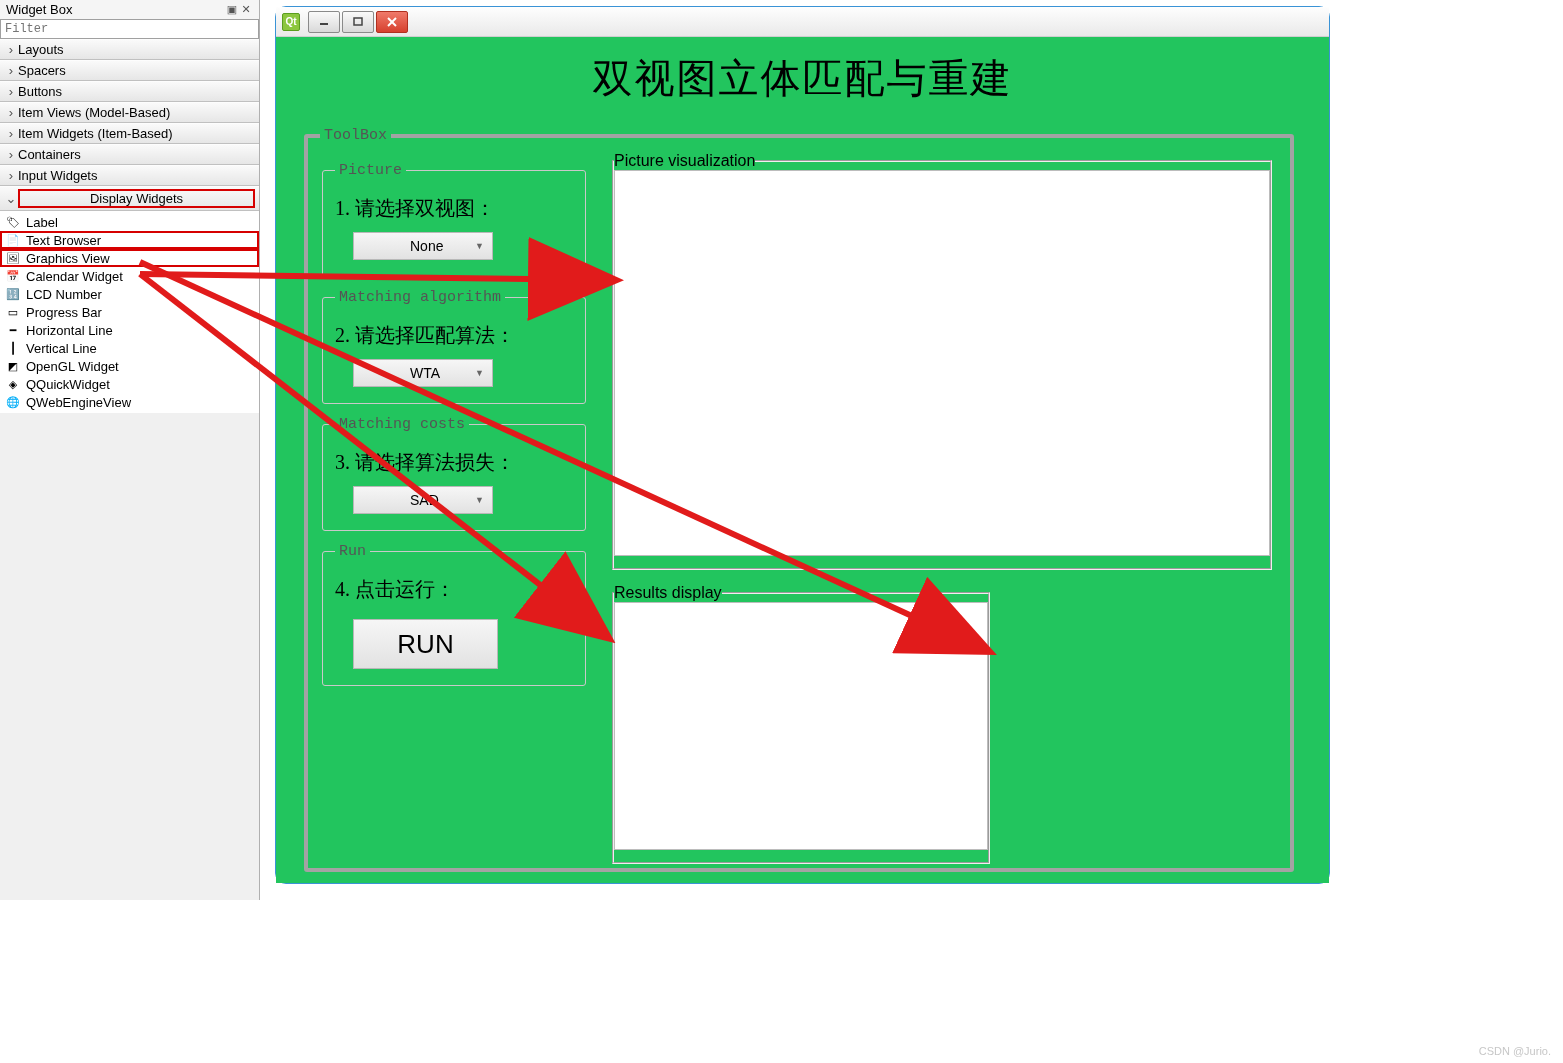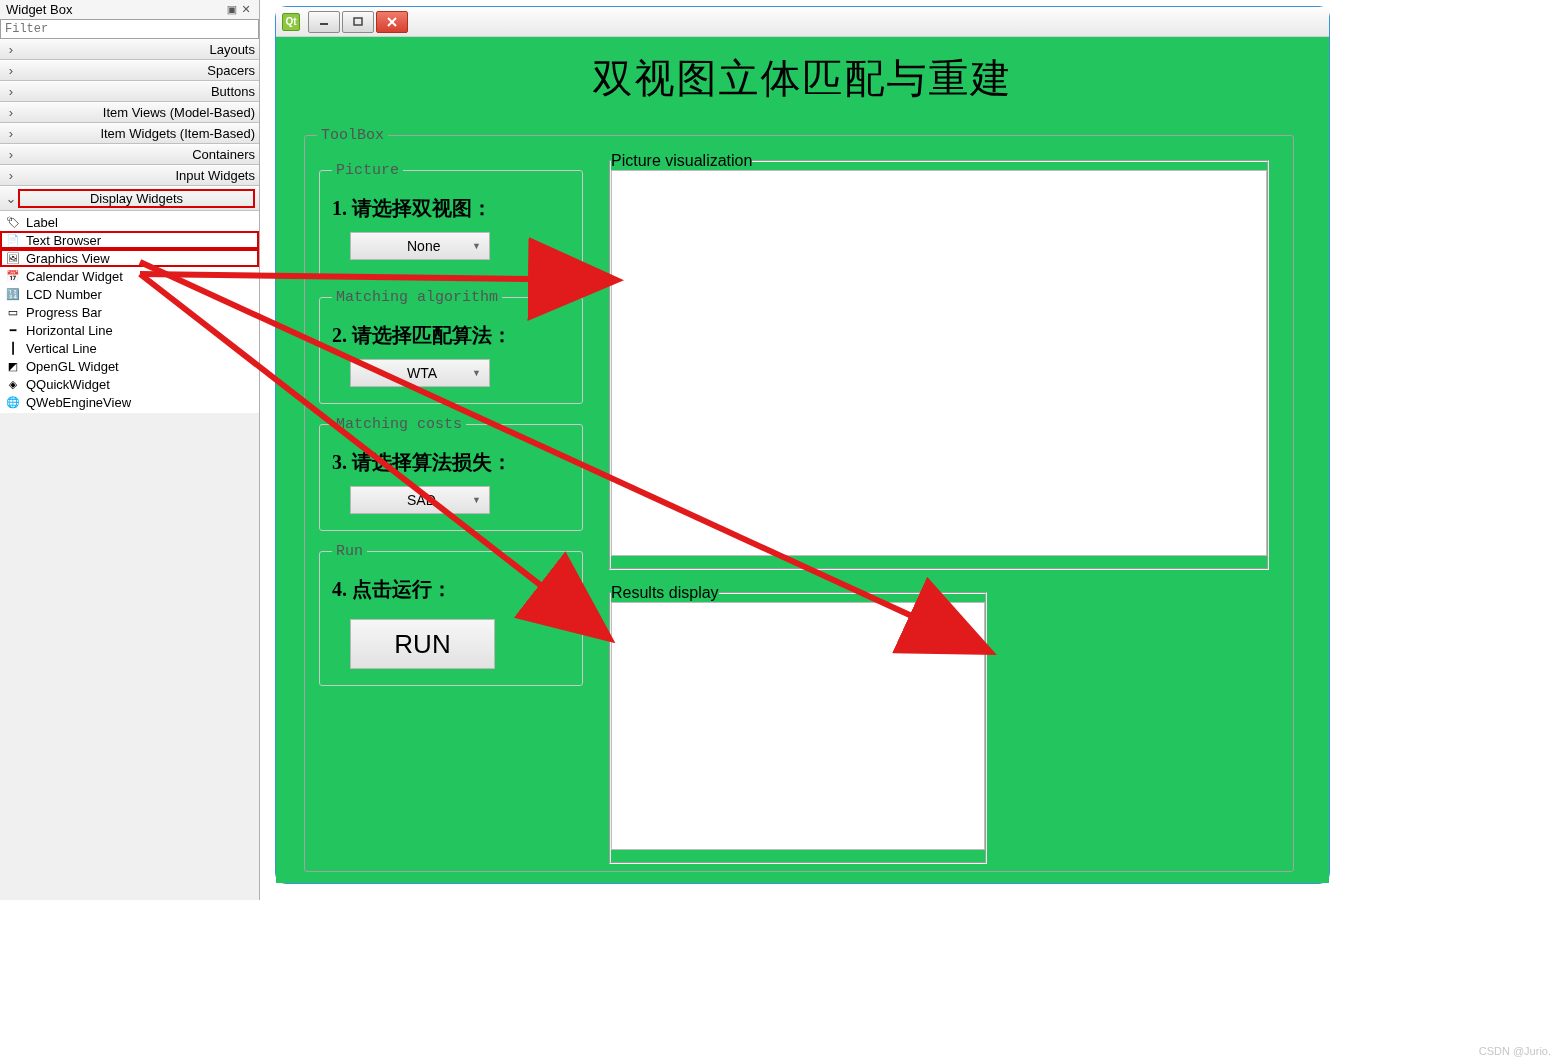--- a/index.html
+++ b/index.html
@@ -7,50 +7,50 @@
 
 
 .widgetbox { position: absolute; left: 0; top: 0; width: 260px; height: 900px; background: #f0f0f0; border-right: 1px solid #b0b0b0; font-size: 13px; }
 .widgetbox .title { background: #f5f5f5; padding: 2px 6px; display: flex; align-items: center; font-family: "Courier New", monospace; }
 .widgetbox .title span.text { flex: 1; }
 .widgetbox .title .ico { width: 14px; text-align: center; cursor: pointer; color:#555; font-size:11px;}
 .filter { width: 100%; border: 1px solid #a0a0a0; padding: 2px 4px; font-family: "Courier New", monospace; font-size:12px; color:#6d28d9; background:#fff;}
 .catlist { }
 .cat { display:flex; align-items:center; background: linear-gradient(#fafafa,#e6e6e6); border-bottom:1px solid #c0c0c0; border-top:1px solid #fdfdfd; padding:2px 4px; cursor:pointer;}
 .cat .chev { width:14px; text-align:center; color:#555; }
-.cat .lbl { flex:1; text-align:right; }
+.cat .lbl { flex:1; text-align:left; }
 .cat.open .lbl { text-align:center;}
 .items { background:#fff; padding:2px 0;}
 .item { display:flex; align-items:center; padding:1px 4px; cursor:grab;}
 .item .ic { width:18px; height:16px; display:flex; align-items:center; justify-content:center; margin-right:4px; font-size:11px;}
 .item.hl { outline:2px solid #d60000; outline-offset:-2px;}
 .item.hl + .item.hl { }
 .hlbox { border:2px solid #d60000; }
 
 
 .form-window { position:absolute; left:275px; top:6px; width:1055px; height:878px; border:1px solid #3a93d6; border-radius:11px; background:#f0f0f0; }
 .form-titlebar { height:30px; background: linear-gradient(#fefefe,#e9e9e9); display:flex; align-items:center; border-bottom:1px solid #cfcfcf; }
 .form-titlebar .qt-ico { width:18px; height:18px; background:#8dc63f; border:1px solid #5b9e1f; border-radius:2px; margin:0 6px; display:flex; align-items:center; justify-content:center; color:#fff; font-size:10px; font-weight:bold;}
 .form-titlebar .title-text { flex:1; color:#5a5a5a; font-size:13px;}
 .winbtns { display:flex; }
 .winbtn { width:32px; height:22px; margin-left:2px; border:1px solid #8a8a8a; border-radius:2px; background:linear-gradient(#fafafa,#d9d9d9); display:flex; align-items:center; justify-content:center; }
 .winbtn.close { background:linear-gradient(#f07a6a,#d6402e); border-color:#b03020;}
 .winbtn svg { display:block;}
 .form-client { position:absolute; left:0; top:30px; right:0; bottom:0; background:#22c55e; }
 
 .form-heading { text-align:center; font-family: "SimSun","宋体",serif; font-size:40px; padding:14px 0 6px 0; letter-spacing:2px;}
-.outer-group { position:absolute; left:28px; top:90px; width:990px; height:745px; border:1px solid #a3a3a3; border-radius:3px; padding:12px; }
+.outer-group { position:absolute; left:28px; top:90px; width:990px; height:745px; border:4px solid #a3a3a3; border-radius:3px; padding:12px; }
 .outer-group > legend, .grp > legend { font-family:"Courier New", monospace; font-size:15px; color:#555; padding:0 4px;}
 .grp { border:1px solid #c9c9c9; border-radius:3px; padding:10px 12px 16px 12px; margin-bottom:12px;}
 .toolbox-col { position:absolute; left:14px; top:18px; width:264px; }
 .pic-vis { position:absolute; left:304px; top:8px; width:660px; height:418px; }
 .results { position:absolute; left:304px; top:440px; width:378px; height:280px;}
 .outinfo { position:absolute; left:692px; top:460px; width:258px; height:238px;}
 .bigwhite { width:100%; height:100%; background:#fff; border:1px solid #bcbcbc; }
-.step-label { font-weight:bold; font-size:20px; font-family:"SimSun","宋体",serif; margin:6px 0 10px 0;}
+.step-label { font-weight:normal; font-size:20px; font-family:"SimSun","宋体",serif; margin:6px 0 10px 0;}
 .combobox { display:flex; align-items:center; width:140px; height:28px; background:linear-gradient(#f6f6f6,#e2e2e2); border:1px solid #b8b8b8; padding:0 8px; font-size:14px; cursor:pointer; margin-left:18px;}
 .combobox .val { flex:1;margin-left:48px; }
 .combobox .arr { font-size:9px; color:#666;}
 .run-btn { width:145px; height:50px; background:linear-gradient(#f6f6f6,#e2e2e2); border:1px solid #b8b8b8; font-size:26px; font-weight:500; cursor:pointer; margin-left:18px; margin-top:6px;}
 
 fieldset { position:relative; }
 fieldset legend { position:relative; }
 
 
 .arrow-svg { position:absolute; left:0; top:0; width:1563px; height:1063px; pointer-events:none; }

